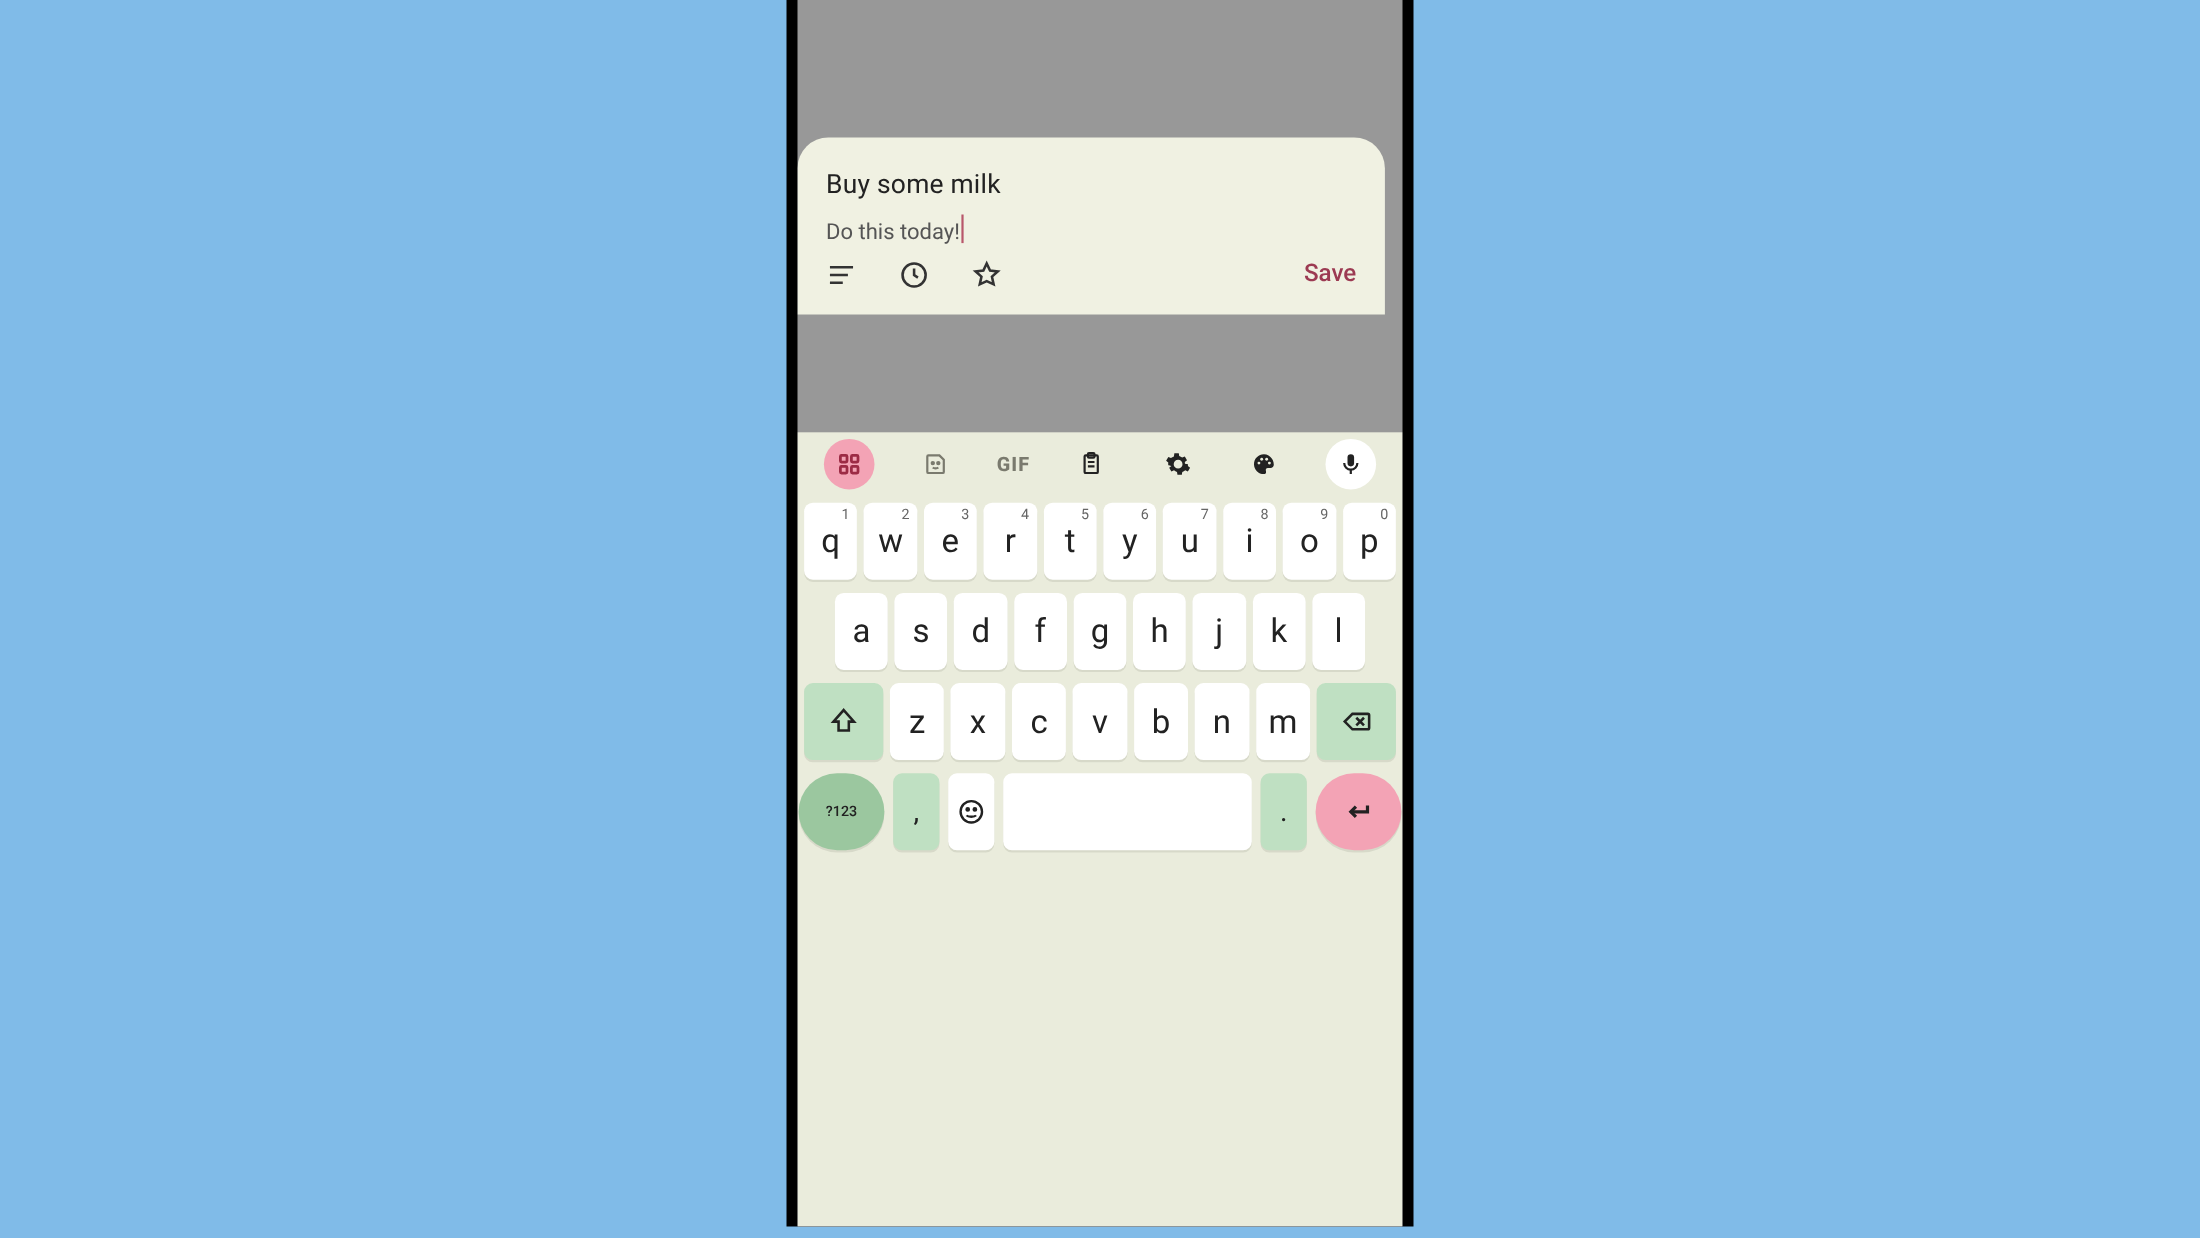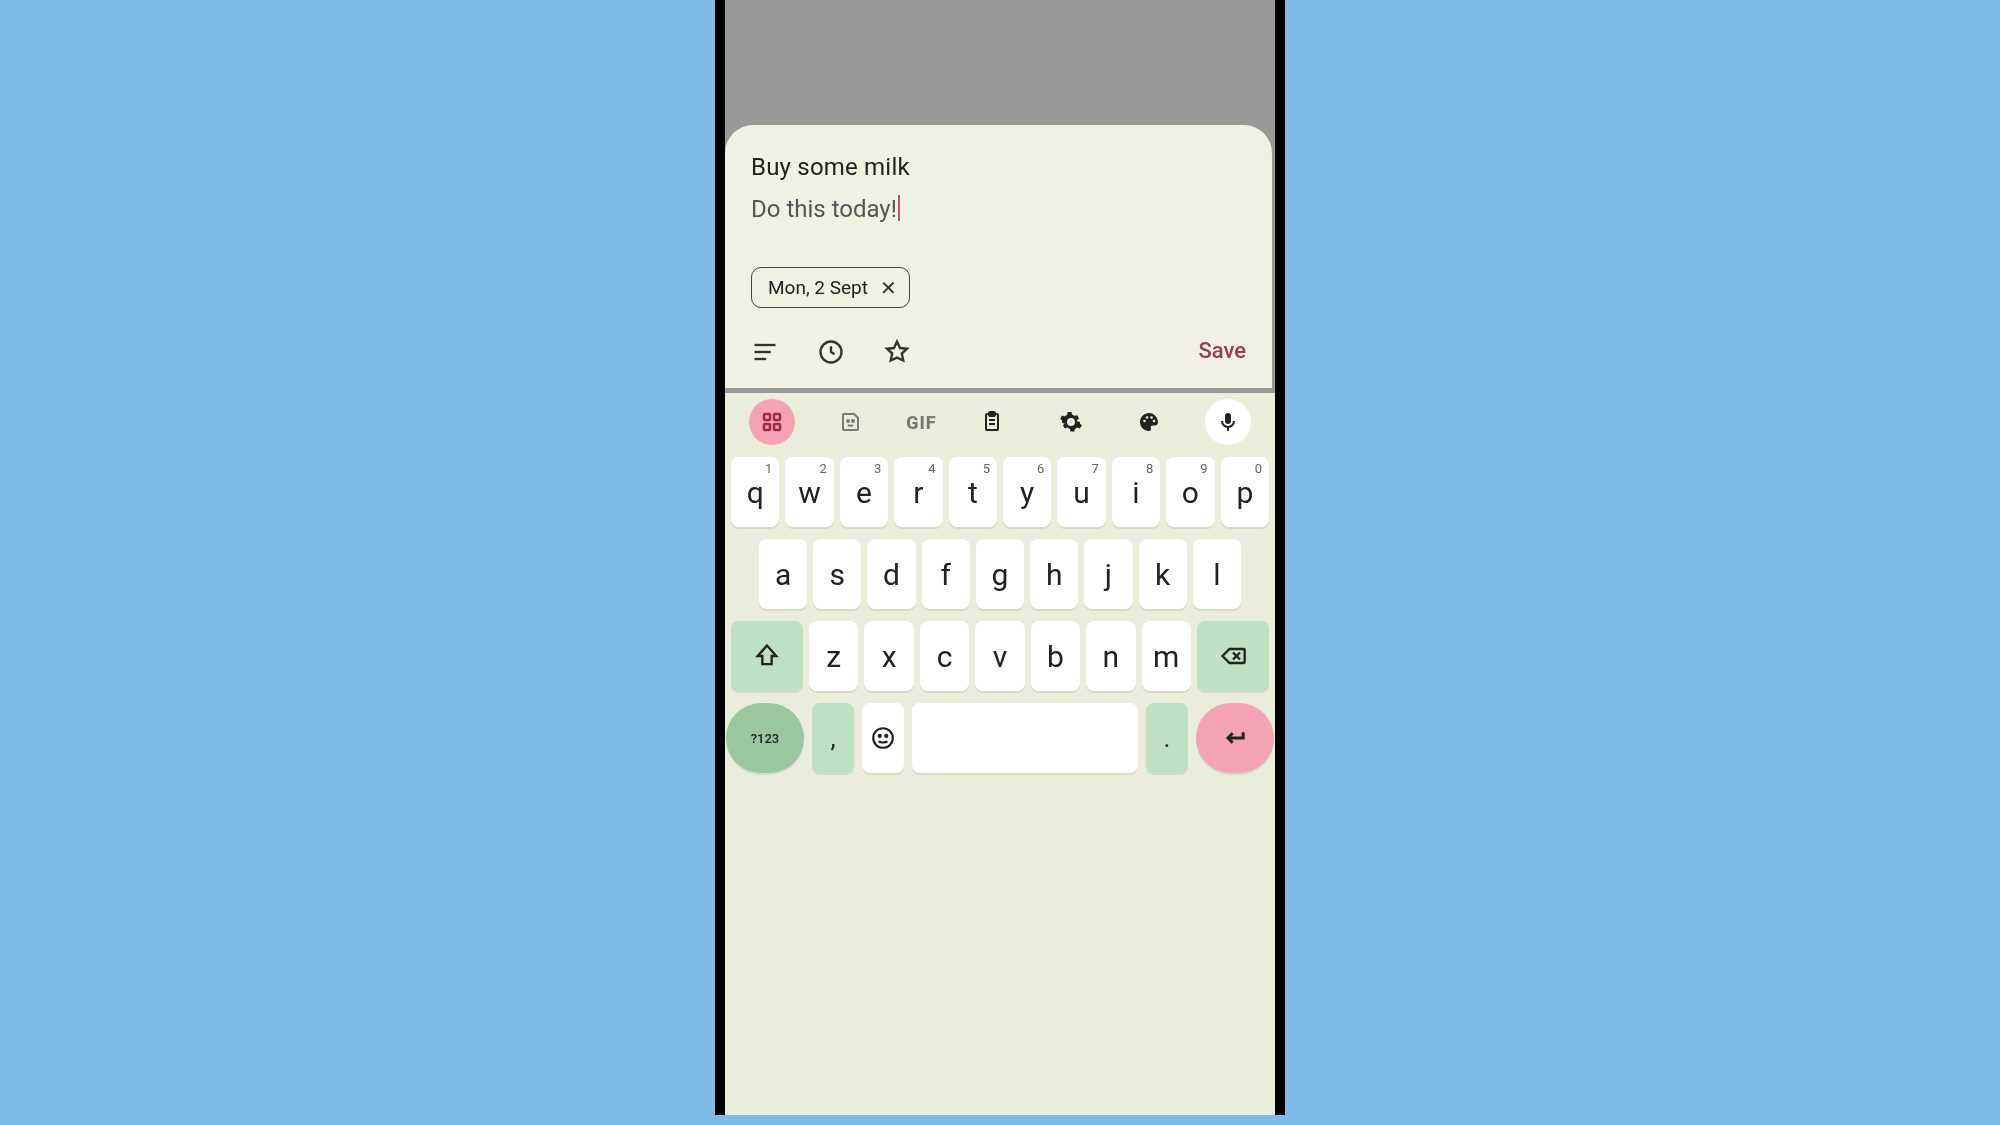--- a/index.html
+++ b/index.html
@@ -25,38 +25,38 @@
     width: 100%;
     height: 100%;
     background: #989898;
     position: relative;
     overflow: hidden;
   }
 
   
   .sheet {
     position: absolute;
-    left: 0; right: 3px;
+    left: 0; right: 16px;
     top: 135px;
     background: #f0f1e2;
     border-radius: 28px 28px 0 0;
     padding: 28px 26px 18px 26px;
   }
   .task-title {
     font-size: 24px;
     color: #222;
     font-weight: 400;
     margin-bottom: 14px;
     letter-spacing: .2px;
   }
   .task-note {
-    font-size: 24px;
+    font-size: 20px;
     color: #555;
     font-weight: 400;
-    margin-bottom: 44px;
+    margin-bottom: 14px;
     position: relative;
     display: inline-block;
   }
   .cursor {
     display: inline-block;
     width: 2px;
     height: 26px;
     background: #b8576b;
     vertical-align: -4px;
     margin-left: 1px;
@@ -171,26 +171,20 @@
 </head>
 <body>
 
 <div class="phone">
   <div class="screen">
 
     <div class="sheet">
       <div class="task-title">Buy some milk</div>
       <div class="task-note">
         <span>Do this today!</span><span class="cursor"></span>
-      </div>
-      <div>
-        <div class="chip">
-          <span>Mon, 2 Sept</span>
-          <span class="x">✕</span>
-        </div>
       </div>
       <div class="toolbar">
         <div class="toolbar-left">
           <span>
             <svg viewBox="0 0 24 24">
                 <line x1="3" y1="6" x2="21" y2="6"></line>
                 <line x1="3" y1="12" x2="17" y2="12"></line>
                 <line x1="3" y1="18" x2="13" y2="18"></line>
               </svg>
           </span>

